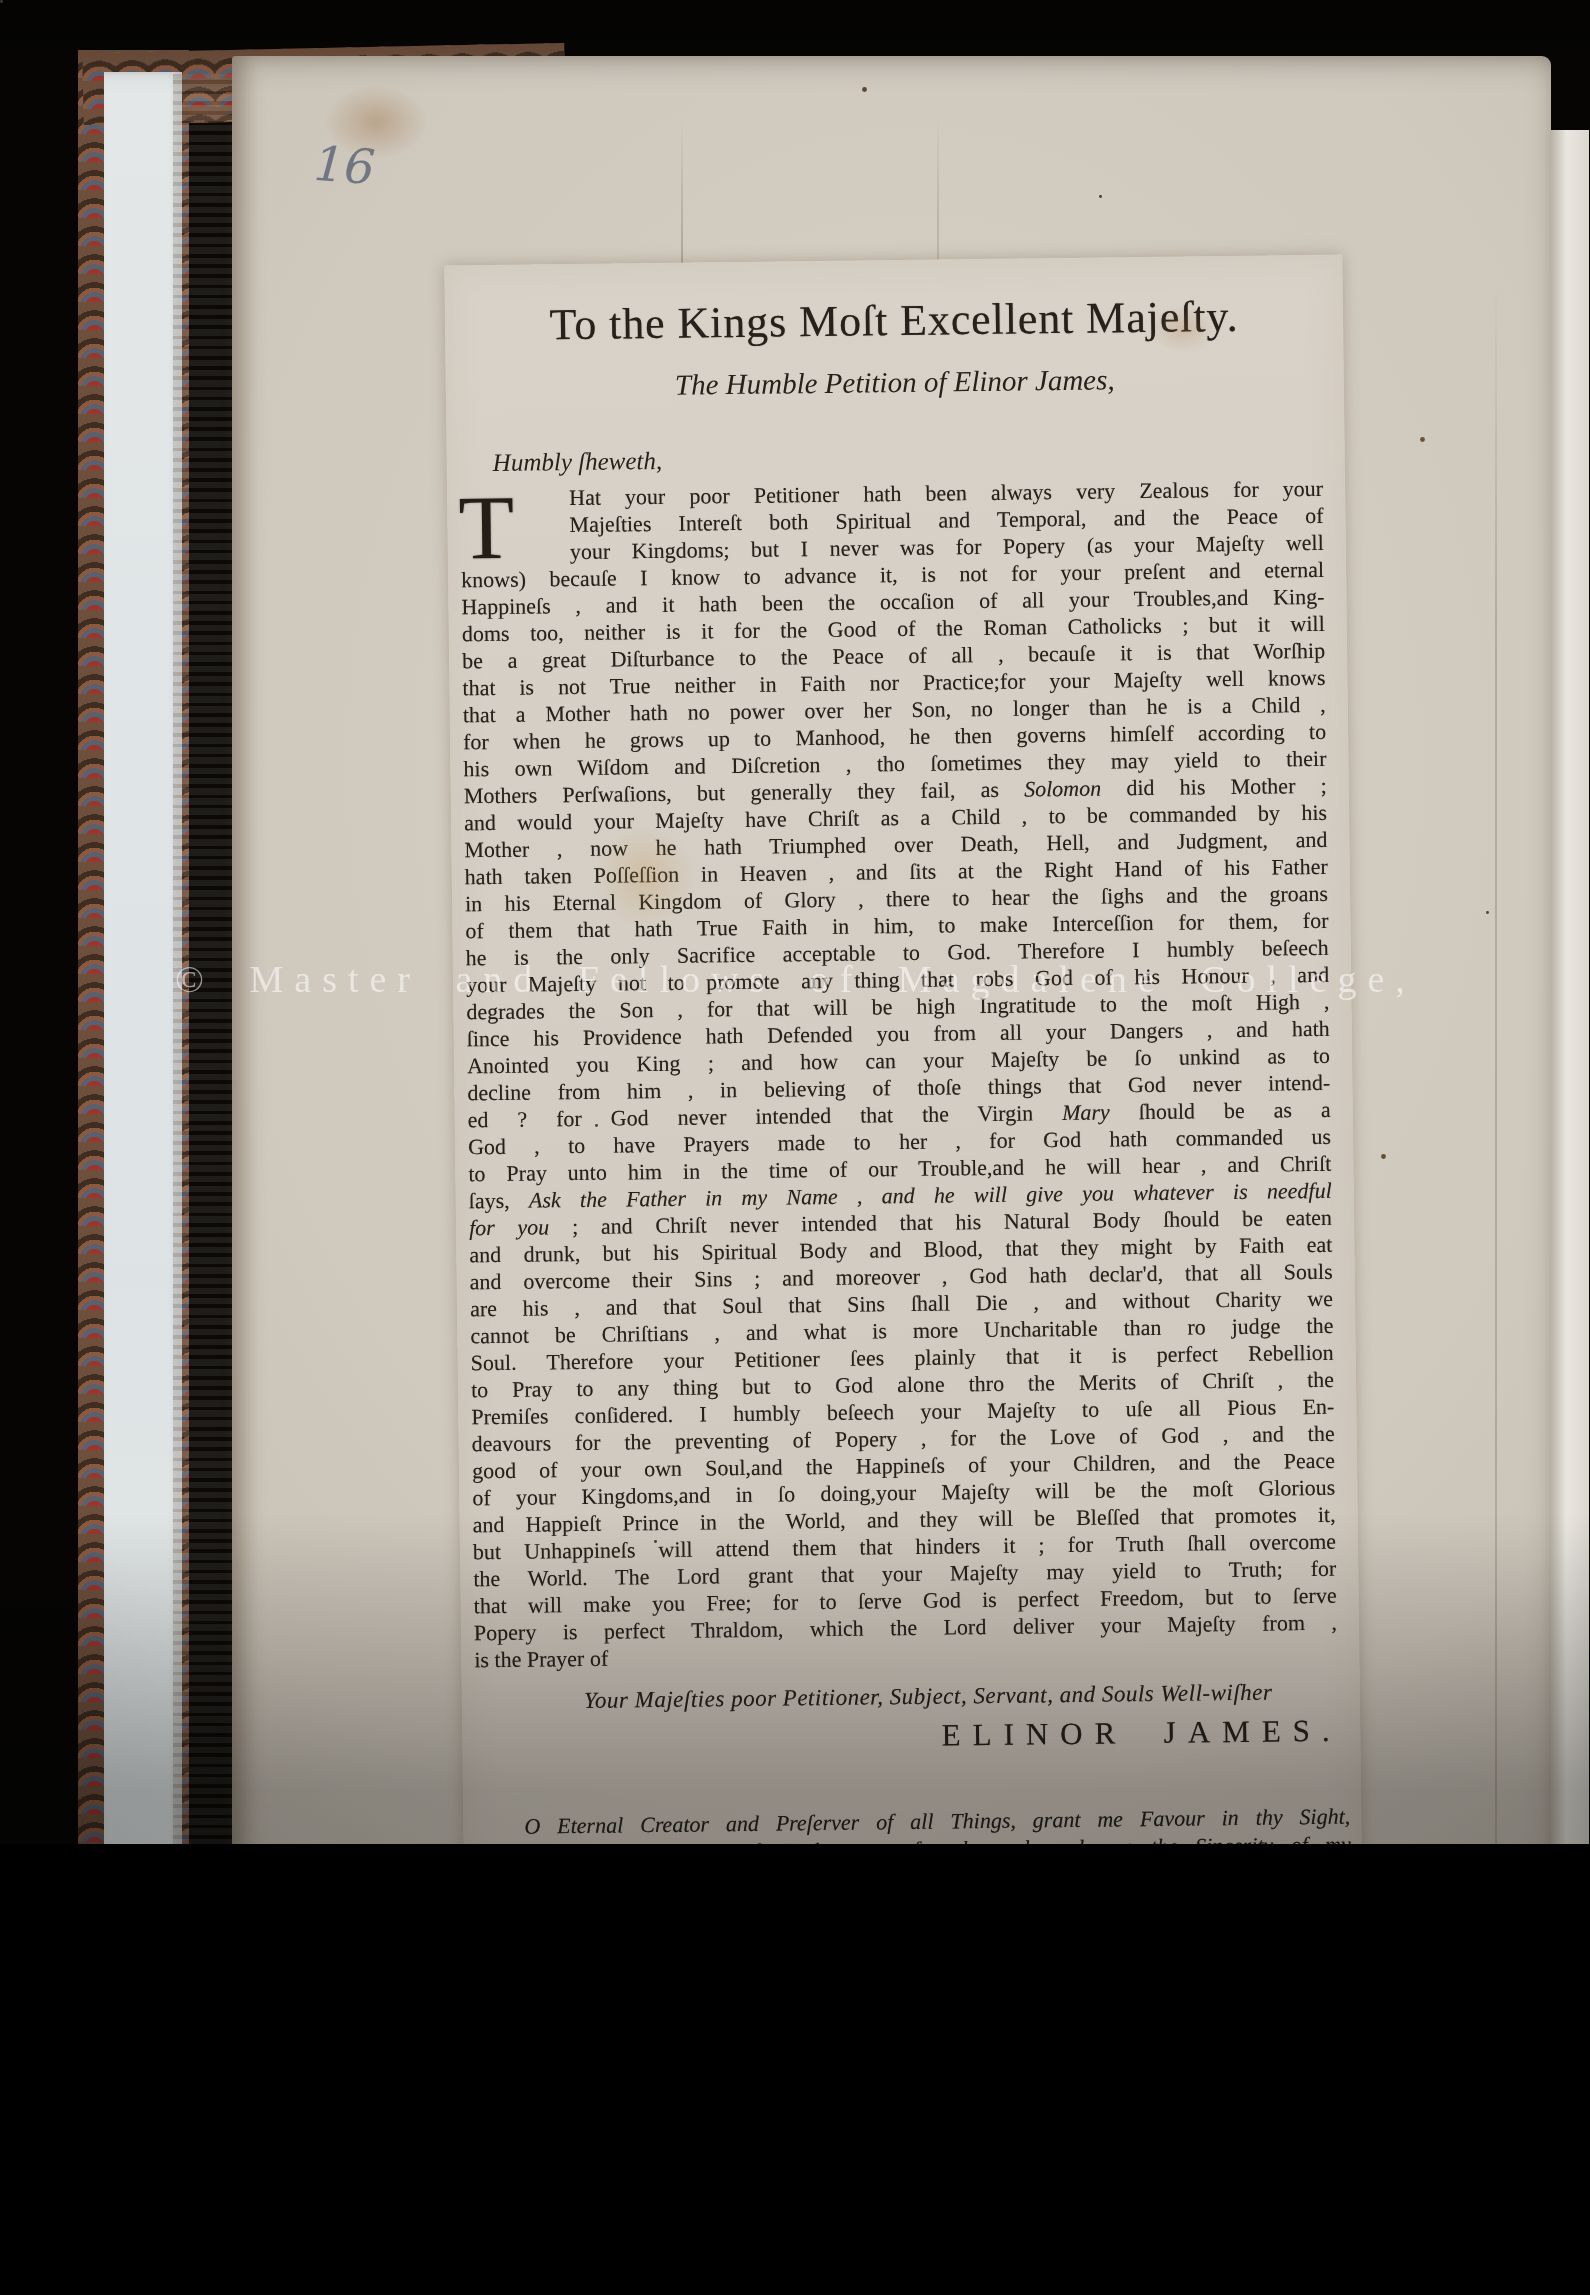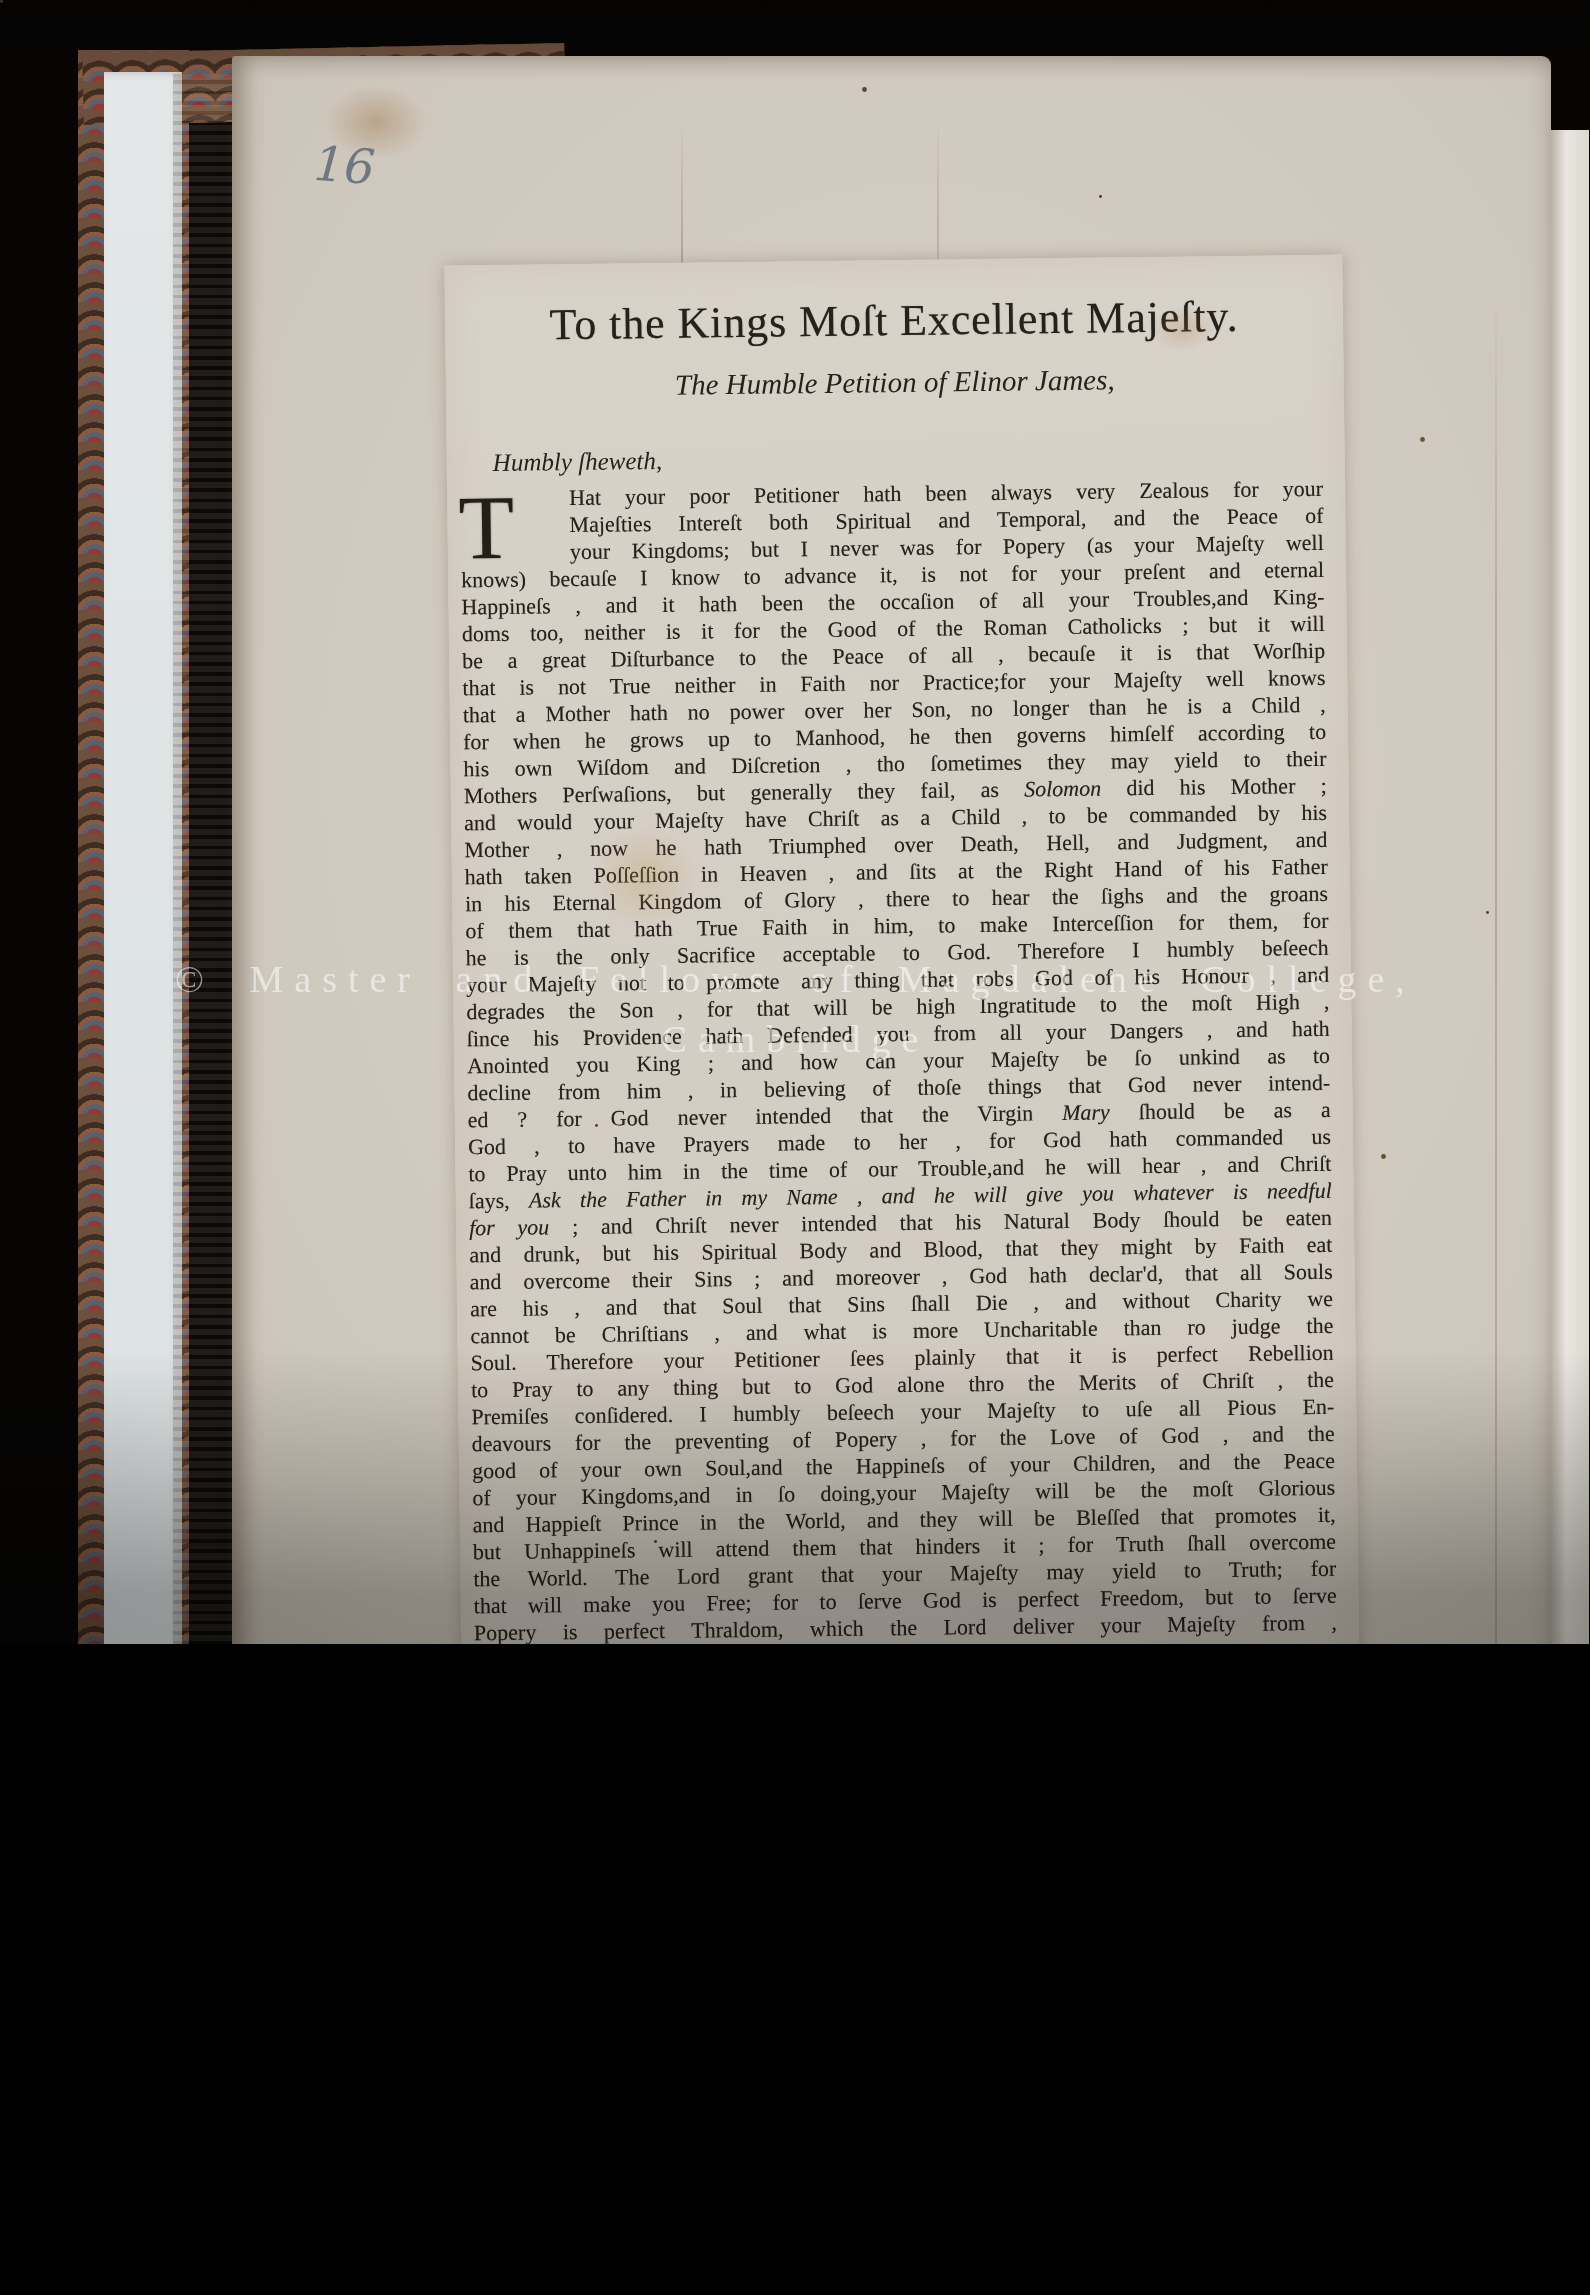--- a/index.html
+++ b/index.html
@@ -1,16 +1,16 @@
 <!DOCTYPE html>
 <html style="font-size:15px"><head>
 <meta charset="utf-8">
 <style>
   html,body{margin:0;padding:0;background:#000;}
-  .scene{position:relative;width:1591px;height:1644px;background:#060504;overflow:hidden;
+  .scene{position:relative;width:1591px;height:1844px;background:#060504;overflow:hidden;
          font-family:"Liberation Serif","DejaVu Serif",serif;}
 
   
   .marble{position:absolute;background-color:#6e4f3c;
     background-image:
       radial-gradient(circle at 50% 115%, #e3d5b4 0 4.6px, #9c352c 4.6px 9.3px, #566172 9.3px 14px, #8a5a40 14px 18.6px, #3f2d21 18.6px 24px, rgba(0,0,0,0) 24px),
       radial-gradient(circle at 0% 115%, rgba(201,166,83,.75) 0 6.5px, rgba(0,0,0,0) 7.4px);
     background-size:33px 28px,33px 28px;}
   .marble-left{left:78px;top:50px;width:111px;height:2232px;}
   .marble-top{left:83px;top:48px;width:482px;height:72px;transform:rotate(-1.2deg);}
@@ -186,16 +186,15 @@
   <div class="stain st4"></div>
   <div class="specks"></div>
 
   <svg class="fibre" width="130" height="121" viewBox="0 0 140 130">
     <path d="M104 14 c16 10 6 34 -10 30 c-17 -4 -9 -27 4 -24 m-10 28 c-12 12 -30 22 -42 38 c-10 13 -16 26 -24 40" fill="none" stroke="#9b7b66" stroke-width="2.4" stroke-linecap="round"></path>
   </svg>
 
   <div class="vignette"></div>
 
   <div class="watermark wm1">© Master and Fellows of Magdalene College,</div>
-  <div class="watermark wm2">Cambridge</div>
 
 </div>
 
 
 </body></html>

